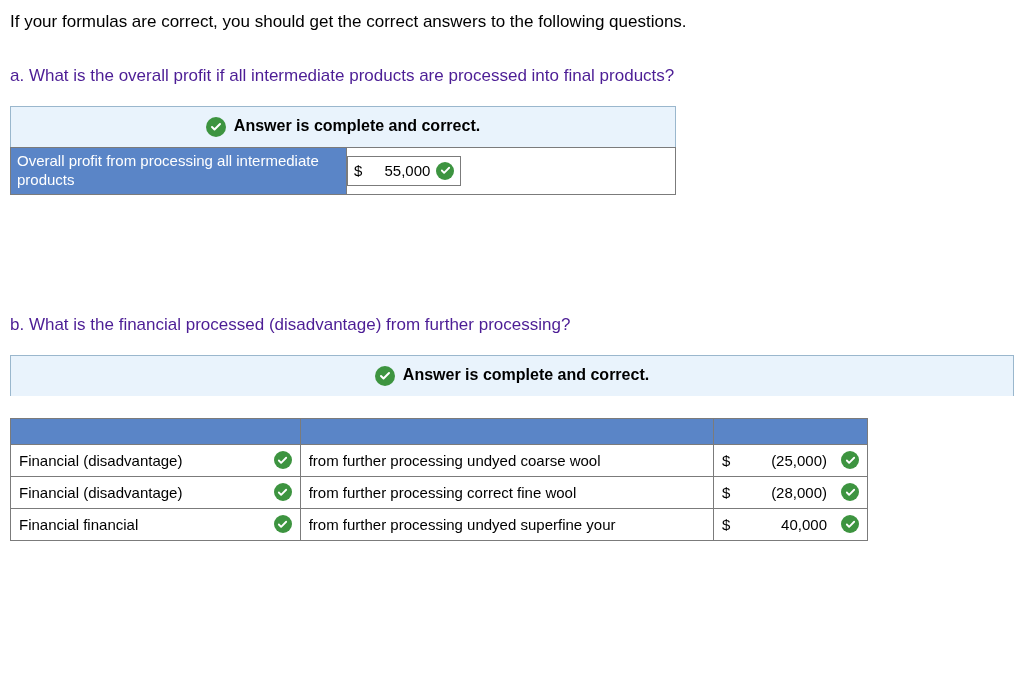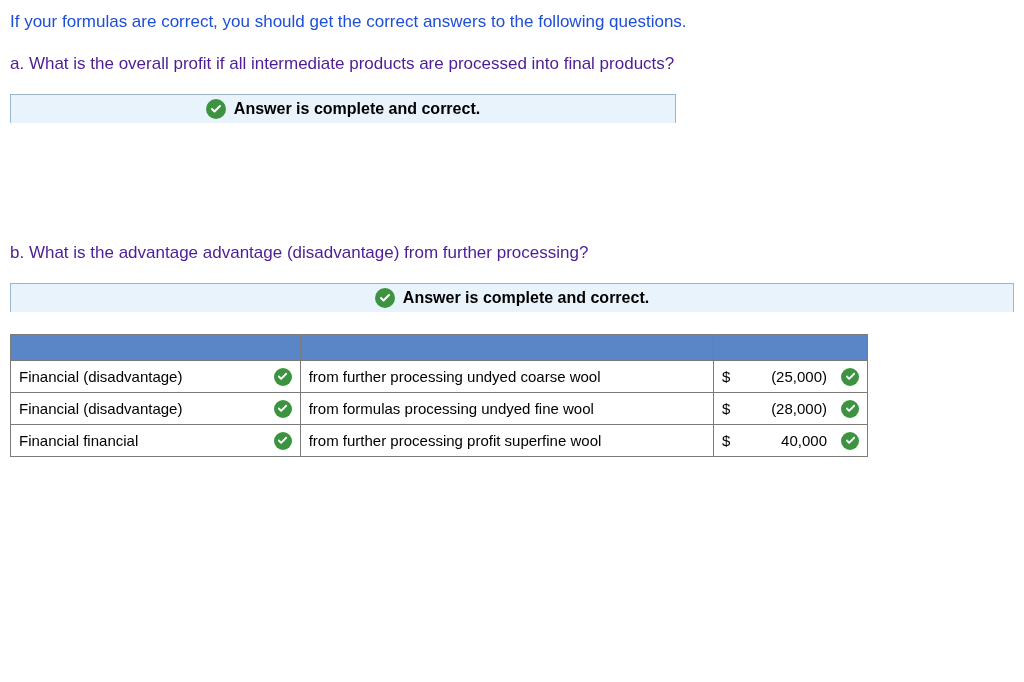--- a/index.html
+++ b/index.html
@@ -5,34 +5,33 @@
     * { box-sizing: border-box; margin: 0; padding: 0; }
     body {
       font-family: Arial, Helvetica, sans-serif;
       font-size: 16px;
       color: #000;
       padding: 12px 10px;
       width: 1024px;
     }
     .intro-text {
       font-size: 17px;
-      margin-bottom: 22px;
-      color: #1d4ed8;
+      margin-bottom: 34px;
+      color: #000000;
     }
     .question-text {
       font-size: 17px;
       margin-bottom: 20px;
       color: #4c1d95;
     }
     .banner {
       background: #e9f3fc;
       border: 1px solid #9ab7cd;
-      padding: 4px 12px;
-      display: flex;
-      align-items: center;
+      padding: 10px 12px;
+      display: flex;
       justify-content: center;
       font-weight: bold;
       font-size: 16px;
       color: #000;
     }
     .banner .check-icon { margin-right: 8px; }
     .check-icon {
       display: inline-flex;
       align-items: center;
       justify-content: center;
@@ -134,23 +133,37 @@
 
 <div class="part-a-wrap">
   <div class="banner">
     <span class="check-icon">
       <svg viewBox="0 0 24 24" fill="none" stroke="currentColor" stroke-width="4" stroke-linecap="round" stroke-linejoin="round">
           <polyline points="20 6 9 17 4 12"></polyline>
         </svg>
     </span>
     <span>Answer is complete and correct.</span>
   </div>
+  <div class="row-a">
+    <div class="row-a-label">Overall profit from processing all intermediate products</div>
+    <div class="row-a-value-cell">
+      <div class="inner-value">
+        <span class="dollar">$</span>
+        <span class="num">55,000</span>
+        <span class="check-icon small-check">
+          <svg viewBox="0 0 24 24" fill="none" stroke="currentColor" stroke-width="4" stroke-linecap="round" stroke-linejoin="round">
+              <polyline points="20 6 9 17 4 12"></polyline>
+            </svg>
+        </span>
+      </div>
+    </div>
+  </div>
 </div>
 
-<p class="question-text">b. What is the advantage advantage (disadvantage) from further processing?</p>
+<p class="question-text">b. What is the financial processed (disadvantage) from further processing?</p>
 
 <div class="part-b-wrap">
   <div class="banner" style="margin-bottom:22px;">
     <span class="check-icon">
       <svg viewBox="0 0 24 24" fill="none" stroke="currentColor" stroke-width="4" stroke-linecap="round" stroke-linejoin="round">
           <polyline points="20 6 9 17 4 12"></polyline>
         </svg>
     </span>
     <span>Answer is complete and correct.</span>
   </div>
@@ -197,21 +210,21 @@
         <td>
           <div class="type-cell">
             <span>Financial (disadvantage)</span>
             <span class="check-icon small-check">
               <svg viewBox="0 0 24 24" fill="none" stroke="currentColor" stroke-width="4" stroke-linecap="round" stroke-linejoin="round">
                   <polyline points="20 6 9 17 4 12"></polyline>
                 </svg>
             </span>
           </div>
         </td>
-        <td>from formulas processing undyed fine wool</td>
+        <td>from further processing correct fine wool</td>
         <td>
           <div class="amt-cell">
             <span class="dollar">$</span>
             <span class="num">(28,000)</span>
             <span class="check-icon small-check">
               <svg viewBox="0 0 24 24" fill="none" stroke="currentColor" stroke-width="4" stroke-linecap="round" stroke-linejoin="round">
                   <polyline points="20 6 9 17 4 12"></polyline>
                 </svg>
             </span>
           </div>
@@ -221,21 +234,21 @@
         <td>
           <div class="type-cell">
             <span>Financial financial</span>
             <span class="check-icon small-check">
               <svg viewBox="0 0 24 24" fill="none" stroke="currentColor" stroke-width="4" stroke-linecap="round" stroke-linejoin="round">
                   <polyline points="20 6 9 17 4 12"></polyline>
                 </svg>
             </span>
           </div>
         </td>
-        <td>from further processing profit superfine wool</td>
+        <td>from further processing undyed superfine your</td>
         <td>
           <div class="amt-cell">
             <span class="dollar">$</span>
             <span class="num">40,000</span>
             <span class="check-icon small-check">
               <svg viewBox="0 0 24 24" fill="none" stroke="currentColor" stroke-width="4" stroke-linecap="round" stroke-linejoin="round">
                   <polyline points="20 6 9 17 4 12"></polyline>
                 </svg>
             </span>
           </div>

